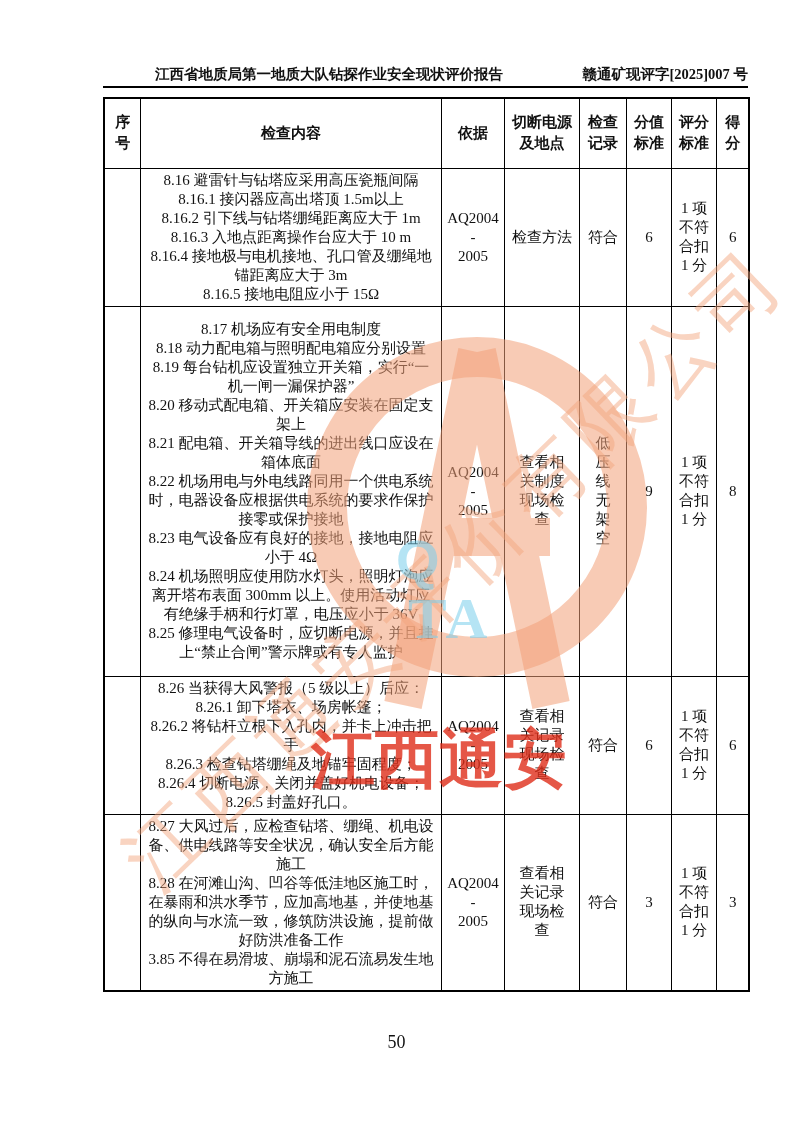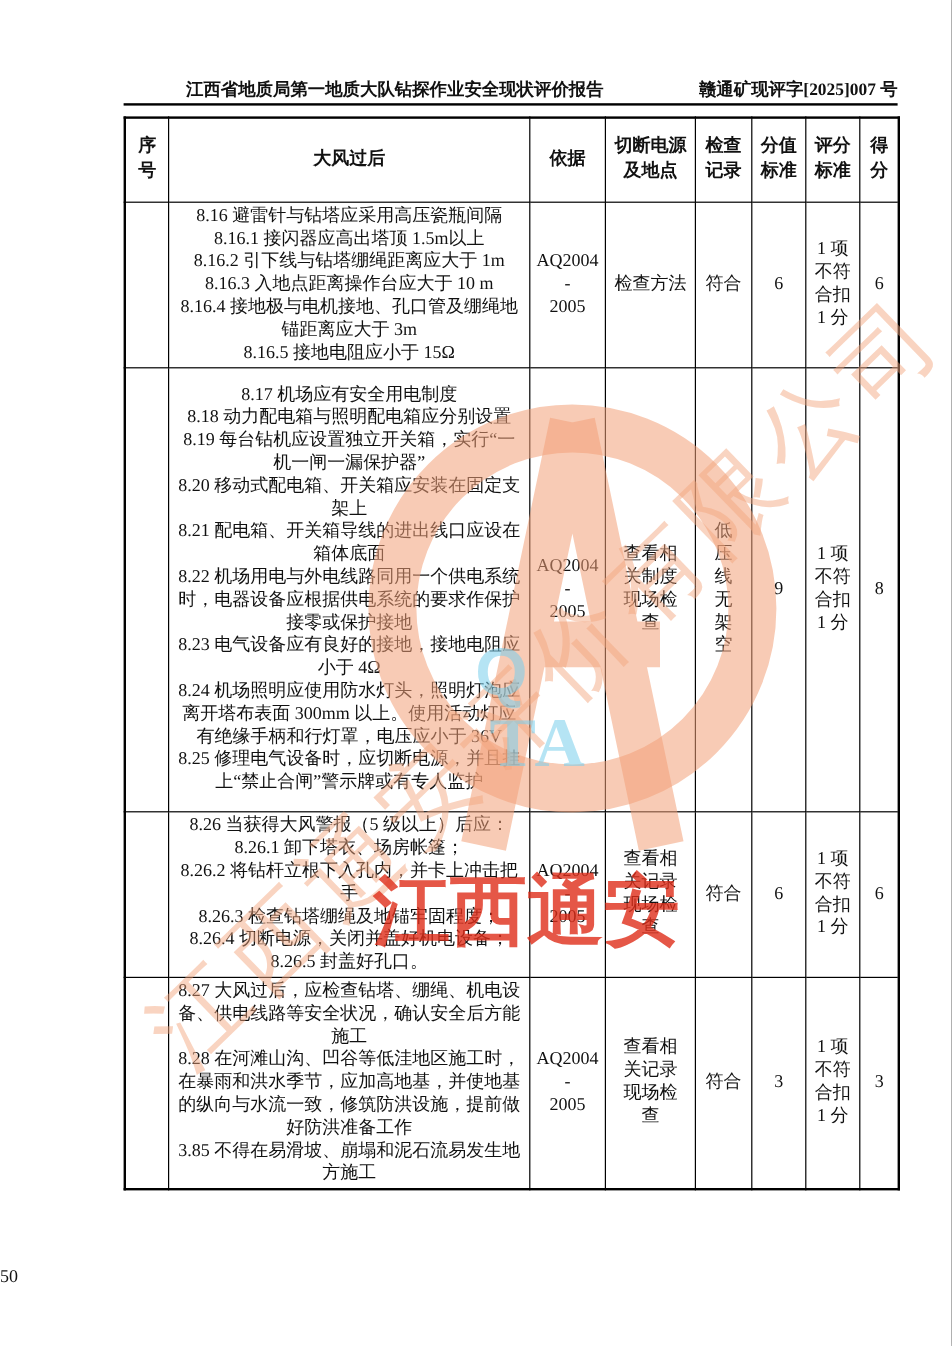--- a/index.html
+++ b/index.html
@@ -74,22 +74,22 @@
   }
   #wm-cyan-ta{
     left:408px;top:590px;
     font-family:Liberation Serif, serif;
     font-weight:bold;font-size:58px;letter-spacing:3px;
     color:rgba(120,205,235,0.55);line-height:1;
   }
   #wm-logo{left:0;top:0;}
   
   #pageno{
-    position:absolute;left:0;top:1056px;width:100%;
-    text-align:left;font-size:15px;
+    position:absolute;left:0;top:1032px;width:100%;
+    text-align:center;font-size:18px;
   }
 </style>
 </head>
 <body>
 
 <div id="page">
 
   <div id="hdr">
     <span class="l">江西省地质局第一地质大队钻探作业安全现状评价报告</span>
     <span class="r">赣通矿现评字[2025]007 号</span>
@@ -104,21 +104,21 @@
       <col style="width:75px">
         <col style="width:47px">
         <col style="width:45px">
       <col style="width:45px">
         <col style="width:33px">
     </colgroup>
     <tbody>
         <tr class="rh">
       <th>序
 号</th>
-      <th>大风过后</th>
+      <th>检查内容</th>
       <th>依据</th>
       <th>切断电源
 及地点</th>
       <th>检查
 记录</th>
       <th>分值
 标准</th>
       <th>评分
 标准</th>
       <th>得

